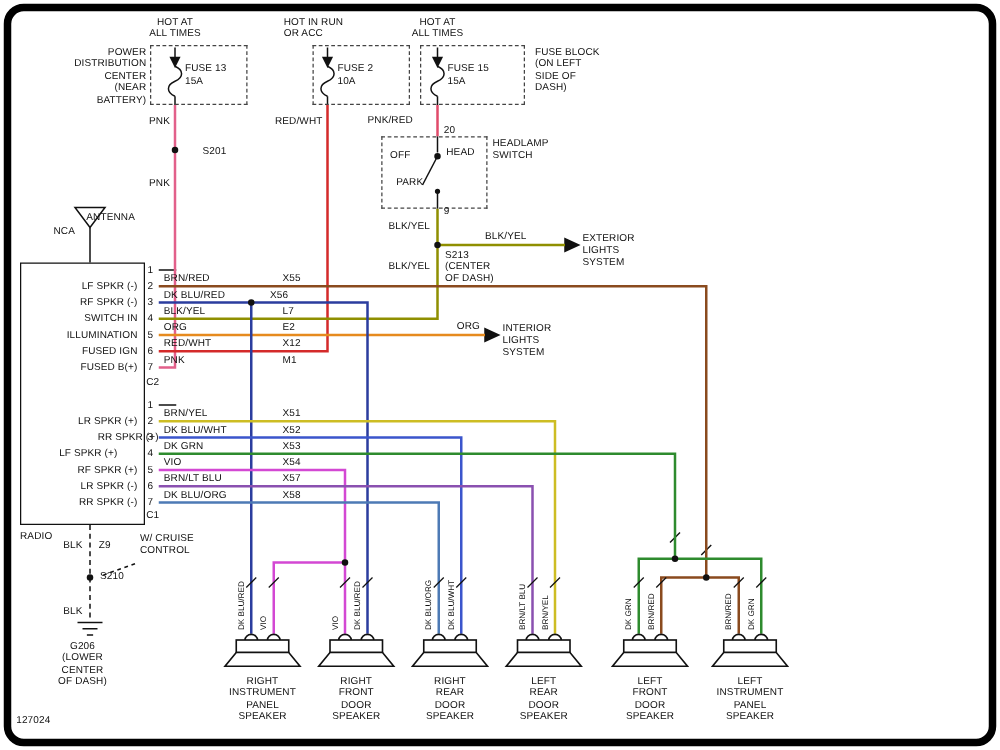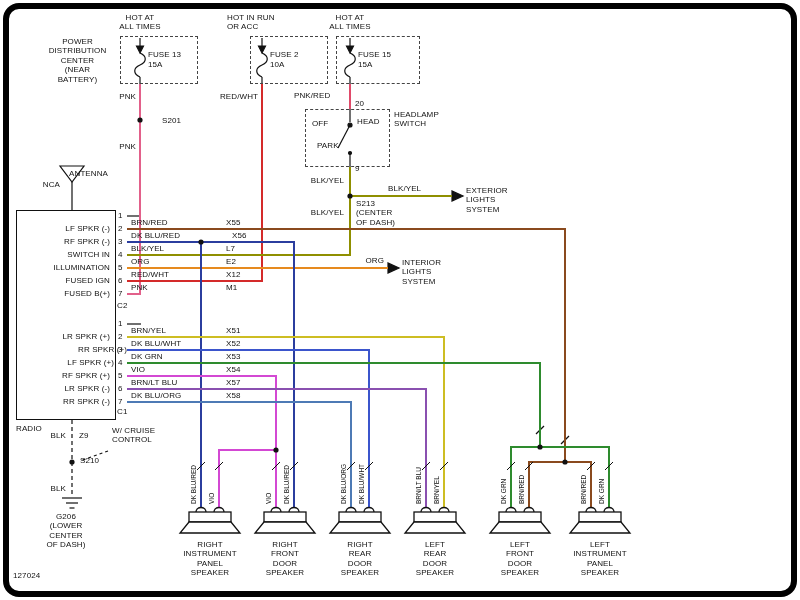--- a/index.html
+++ b/index.html
@@ -145,25 +145,29 @@
   <div class="solid-box" style="left:16px;top:210px;width:100px;height:210px"></div>
 
   <div id="label-layer">
 
     <div class="lbl" style="left:105px;top:13px;width:70px;text-align:center">HOT AT
 ALL TIMES</div>
     <div class="lbl" style="left:227px;top:13px;width:70px;text-align:left">HOT IN RUN
 OR ACC</div>
     <div class="lbl" style="left:315px;top:13px;width:70px;text-align:center">HOT AT
 ALL TIMES</div>
-    <div class="lbl" style="left:38px;top:37px;width:79px;text-align:center">POWER
+    <div class="lbl" style="left:38px;top:37px;width:79px;text-align:right">POWER
 DISTRIBUTION
 CENTER
 (NEAR
 BATTERY)</div>
+    <div class="lbl" style="left:428px;top:37px;width:62px">FUSE BLOCK
+(ON LEFT
+SIDE OF
+DASH)</div>
     <div class="lbl" style="left:148px;top:50px">FUSE 13</div>
     <div class="lbl" style="left:148px;top:60px">15A</div>
     <div class="lbl" style="left:270px;top:50px">FUSE 2</div>
     <div class="lbl" style="left:270px;top:60px">10A</div>
     <div class="lbl" style="left:358px;top:50px">FUSE 15</div>
     <div class="lbl" style="left:358px;top:60px">15A</div>
 
     <div class="lbl" style="left:106px;top:92px;width:30px;text-align:right">PNK</div>
     <div class="lbl" style="left:162px;top:116px">S201</div>
     <div class="lbl" style="left:106px;top:142px;width:30px;text-align:right">PNK</div>
@@ -212,21 +216,21 @@
 
     <div class="lbl" style="left:13px;top:571px">127024</div>
   <div class="lbl" style="left: 118px; top: 211px;">1</div>
       <div class="lbl" style="left: 118px; top: 224px;">2</div>
       <div class="lbl" style="left: 18px; top: 224px; width: 92px; text-align: right;">LF SPKR (-)</div>
       <div class="lbl" style="left: 131px; top: 218px;">BRN/RED</div>
       <div class="lbl" style="left: 226px; top: 218px;">X55</div>
       <div class="lbl" style="left: 118px; top: 237px;">3</div>
       <div class="lbl" style="left: 18px; top: 237px; width: 92px; text-align: right;">RF SPKR (-)</div>
       <div class="lbl" style="left: 131px; top: 231px;">DK BLU/RED</div>
-      <div class="lbl" style="left: 232px; top: 231px;">X56</div>
+      <div class="lbl" style="left: 216px; top: 231px;">X56</div>
       <div class="lbl" style="left: 118px; top: 250px;">4</div>
       <div class="lbl" style="left: 18px; top: 250px; width: 92px; text-align: right;">SWITCH IN</div>
       <div class="lbl" style="left: 131px; top: 244px;">BLK/YEL</div>
       <div class="lbl" style="left: 226px; top: 244px;">L7</div>
       <div class="lbl" style="left: 118px; top: 263px;">5</div>
       <div class="lbl" style="left: 18px; top: 263px; width: 92px; text-align: right;">ILLUMINATION</div>
       <div class="lbl" style="left: 131px; top: 257px;">ORG</div>
       <div class="lbl" style="left: 226px; top: 257px;">E2</div>
       <div class="lbl" style="left: 118px; top: 276px;">6</div>
       <div class="lbl" style="left: 18px; top: 276px; width: 92px; text-align: right;">FUSED IGN</div>
@@ -239,21 +243,21 @@
       <div class="lbl" style="left: 118px; top: 319px;">1</div>
       <div class="lbl" style="left: 118px; top: 332px;">2</div>
       <div class="lbl" style="left: 18px; top: 332px; width: 92px; text-align: right;">LR SPKR (+)</div>
       <div class="lbl" style="left: 131px; top: 326px;">BRN/YEL</div>
       <div class="lbl" style="left: 226px; top: 326px; text-align: right;">X51</div>
       <div class="lbl" style="left: 118px; top: 345px;">3</div>
       <div class="lbl" style="left: 18px; top: 345px; width: 109px; text-align: right;">RR SPKR (+)</div>
       <div class="lbl" style="left: 131px; top: 339px;">DK BLU/WHT</div>
       <div class="lbl" style="left: 226px; top: 339px;">X52</div>
       <div class="lbl" style="left: 118px; top: 358px;">4</div>
-      <div class="lbl" style="left: 18px; top: 358px; width: 96px; text-align: right;">LF SPKR (+)</div>
+      <div class="lbl" style="left: 18px; top: 358px; width: 76px; text-align: right;">LF SPKR (+)</div>
       <div class="lbl" style="left: 131px; top: 352px;">DK GRN</div>
       <div class="lbl" style="left: 226px; top: 352px;">X53</div>
       <div class="lbl" style="left: 118px; top: 371px;">5</div>
       <div class="lbl" style="left: 18px; top: 371px; width: 92px; text-align: right;">RF SPKR (+)</div>
       <div class="lbl" style="left: 131px; top: 365px;">VIO</div>
       <div class="lbl" style="left: 226px; top: 365px;">X54</div>
       <div class="lbl" style="left: 118px; top: 384px;">6</div>
       <div class="lbl" style="left: 18px; top: 384px; width: 92px; text-align: right;">LR SPKR (-)</div>
       <div class="lbl" style="left: 131px; top: 378px;">BRN/LT BLU</div>
       <div class="lbl" style="left: 226px; top: 378px;">X57</div>

